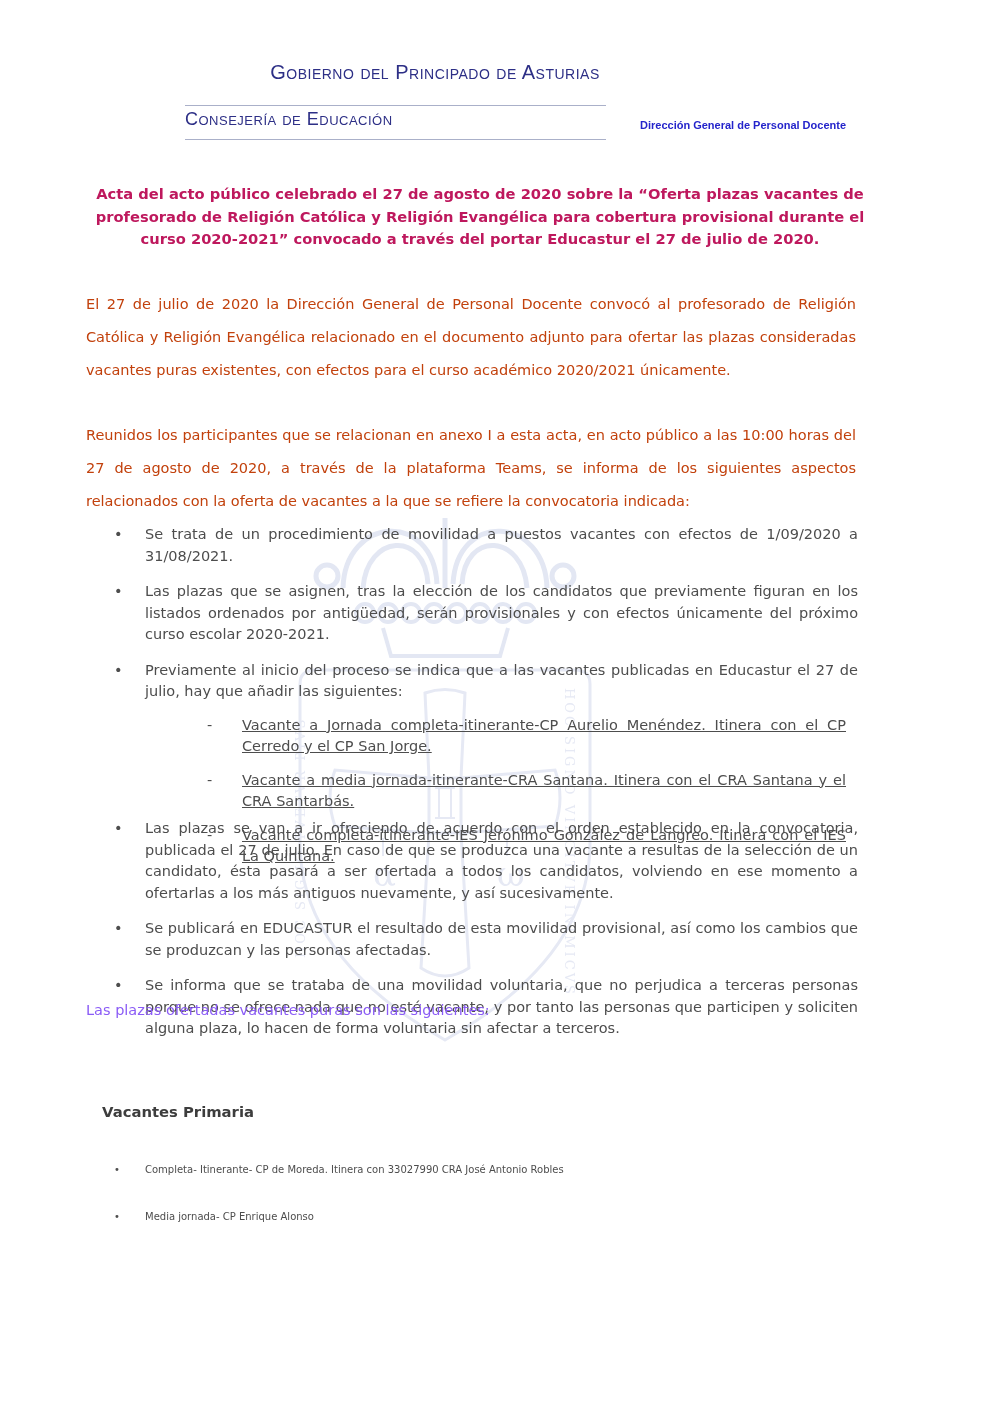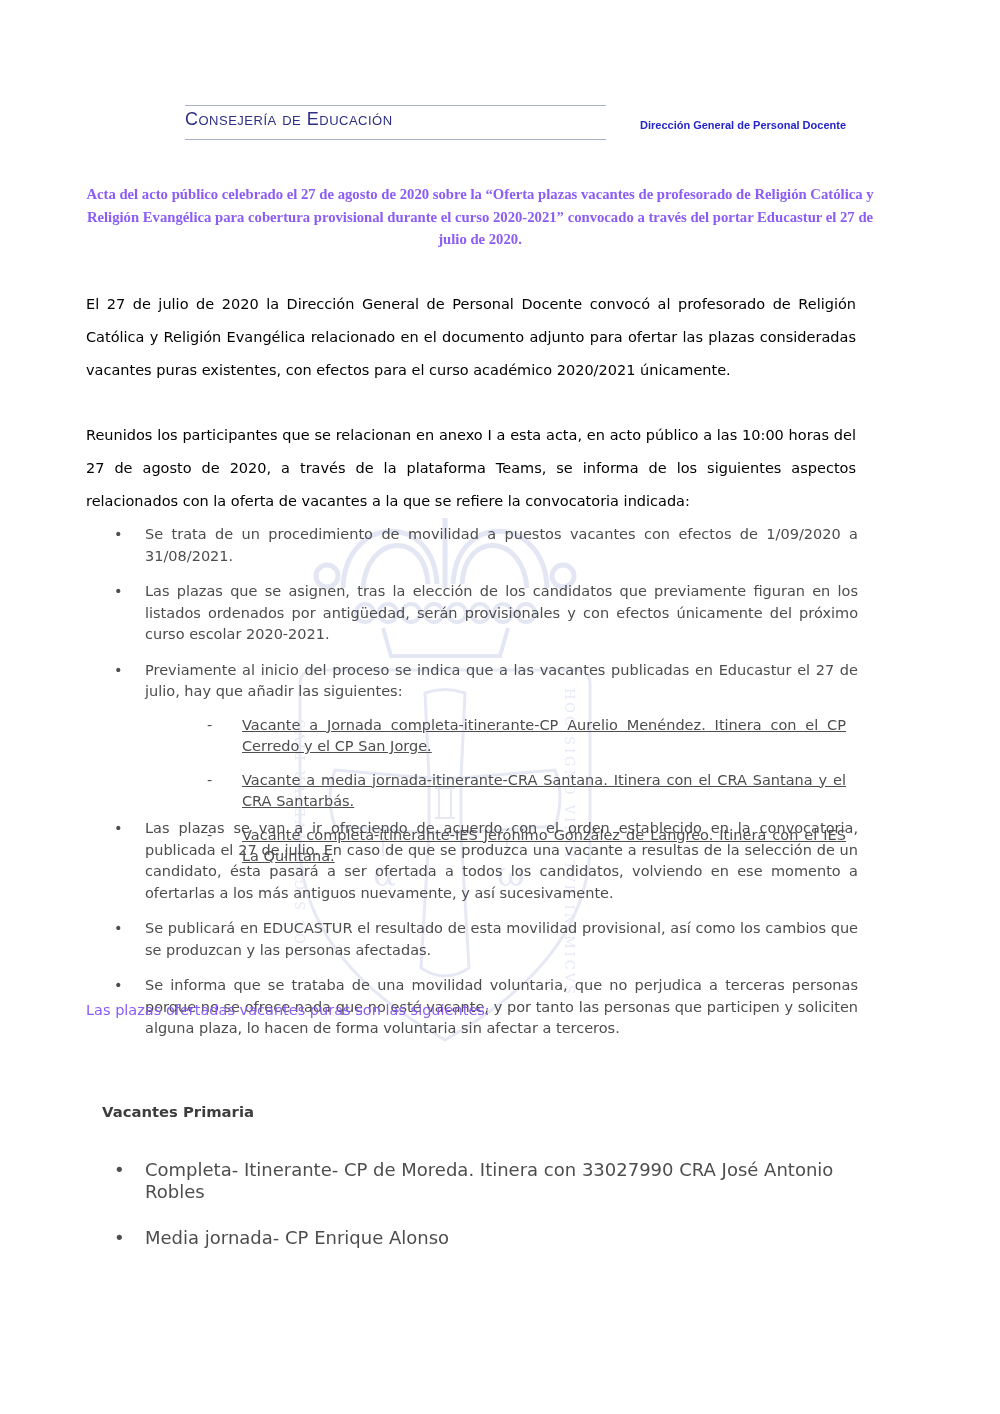--- a/index.html
+++ b/index.html
@@ -38,30 +38,29 @@
     font-size:11px; font-weight:bold;
     color:#2424cb;
   }
 
   
   .doc-title {
     position:absolute; top:183px; left:80px; width:800px;
     text-align:center;
     font-weight:bold;
     font-size:14.7px; line-height:22.5px;
-    color:#8b5cf6;
-    font-family:Liberation Serif, serif;
+    color:#be185d;
   }
 
   
   .para {
     position:absolute; left:86px; width:770px;
     text-align:justify;
     font-size:14.5px; line-height:33px;
-    color:#000000;
+    color:#c2410c;
   }
   .para-1 { top:288px; }
   .para-2 { top:419px; }
 
   .blist {
     position:absolute; left:86px; width:772px;
     list-style:none; margin:0; padding:0;
     font-size:14.5px; line-height:21.5px;
     text-align:justify;
     color:#4d4d4d;
@@ -84,21 +83,21 @@
     position:absolute; top:1000px; left:86px; width:772px;
     font-size:14.5px; line-height:21.5px; color:#8b5cf6;
   }
   .section-heading {
     position:absolute; top:1103px; left:102px; width:772px;
     font-weight:bold; font-size:14.8px; color:#3d3d3d;
   }
   .vlist {
     position:absolute; top:1159px; left:86px; width:772px;
     list-style:none; margin:0; padding:0;
-    font-size:18px; line-height:21.5px; color:#4d4d4d;
+    font-size:10px; line-height:21.5px; color:#4d4d4d;
   }
   .vlist > li { position:relative; padding-left:59px; margin-bottom:25px; }
   .vlist > li::before { content:"\2022"; position:absolute; left:28px; top:0; }
 
   
   .watermark {
     position:absolute; top:488px; left:265px;
     width:380px; height:565px;
     pointer-events:none;
   }
@@ -145,20 +144,21 @@
       <path d="M170,300 H190 M170,330 H190 M174,300 V330 M186,300 V330" stroke-width="2"></path>
 
       <path d="M118,350 V368 M242,350 V368" stroke-width="2"></path>
     </g>
     <text x="108" y="398" font-size="34" fill="#e6e9f4" font-family="DejaVu Serif, serif">α</text>
     <text x="232" y="398" font-size="34" fill="#e6e9f4" font-family="DejaVu Serif, serif">ω</text>
     <text transform="rotate(-90 40 470)" x="40" y="470" font-size="13" letter-spacing="3" fill="#e6e9f4" font-family="DejaVu Serif, serif">HOC SIGNO TVETVR PIVS</text>
     <text transform="rotate(90 300 200)" x="300" y="200" font-size="13" letter-spacing="3" fill="#e6e9f4" font-family="DejaVu Serif, serif">HOC SIGNO VINCITVR INIMICVS</text>
   </svg>
 
+  <div class="gov-title">Gobierno del Principado de Asturias</div>
   <div class="rule rule-top"></div>
   <div class="dept-title">Consejería de Educación</div>
   <div class="rule rule-bottom"></div>
   <div class="directorate">Dirección General de Personal Docente</div>
 
   <div class="doc-title">Acta del acto público celebrado el 27 de agosto de 2020 sobre la “Oferta plazas vacantes de profesorado de Religión Católica y Religión Evangélica para cobertura provisional durante el curso 2020-2021” convocado a través del portar Educastur el 27 de julio de 2020.</div>
 
   <div class="para para-1">El 27 de julio de 2020 la Dirección General de Personal Docente convocó al profesorado de Religión Católica y Religión Evangélica relacionado en el documento adjunto para ofertar las plazas consideradas vacantes puras existentes, con efectos para el curso académico 2020/2021 únicamente.</div>
   <div class="para para-2">Reunidos los participantes que se relacionan en anexo I a esta acta, en acto público a las 10:00 horas del 27 de agosto de 2020, a través de la plataforma Teams, se informa de los siguientes aspectos relacionados con la oferta de vacantes a la que se refiere la convocatoria indicada:</div>
 

